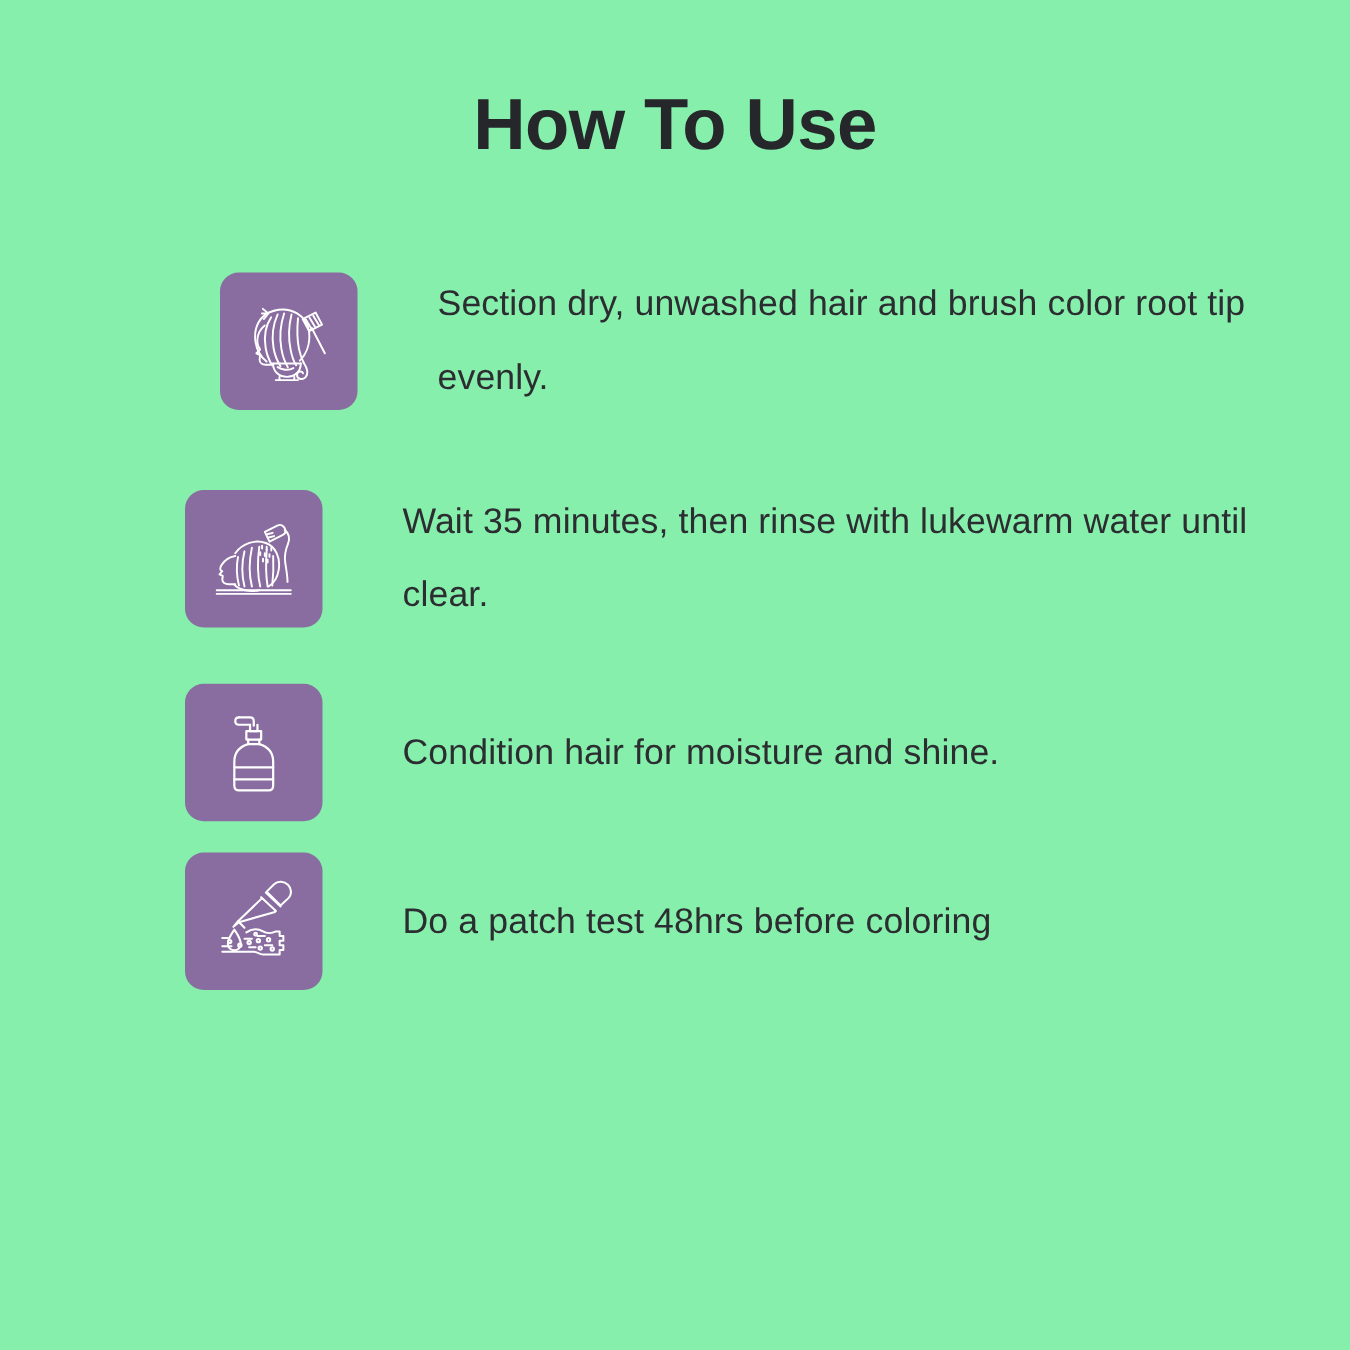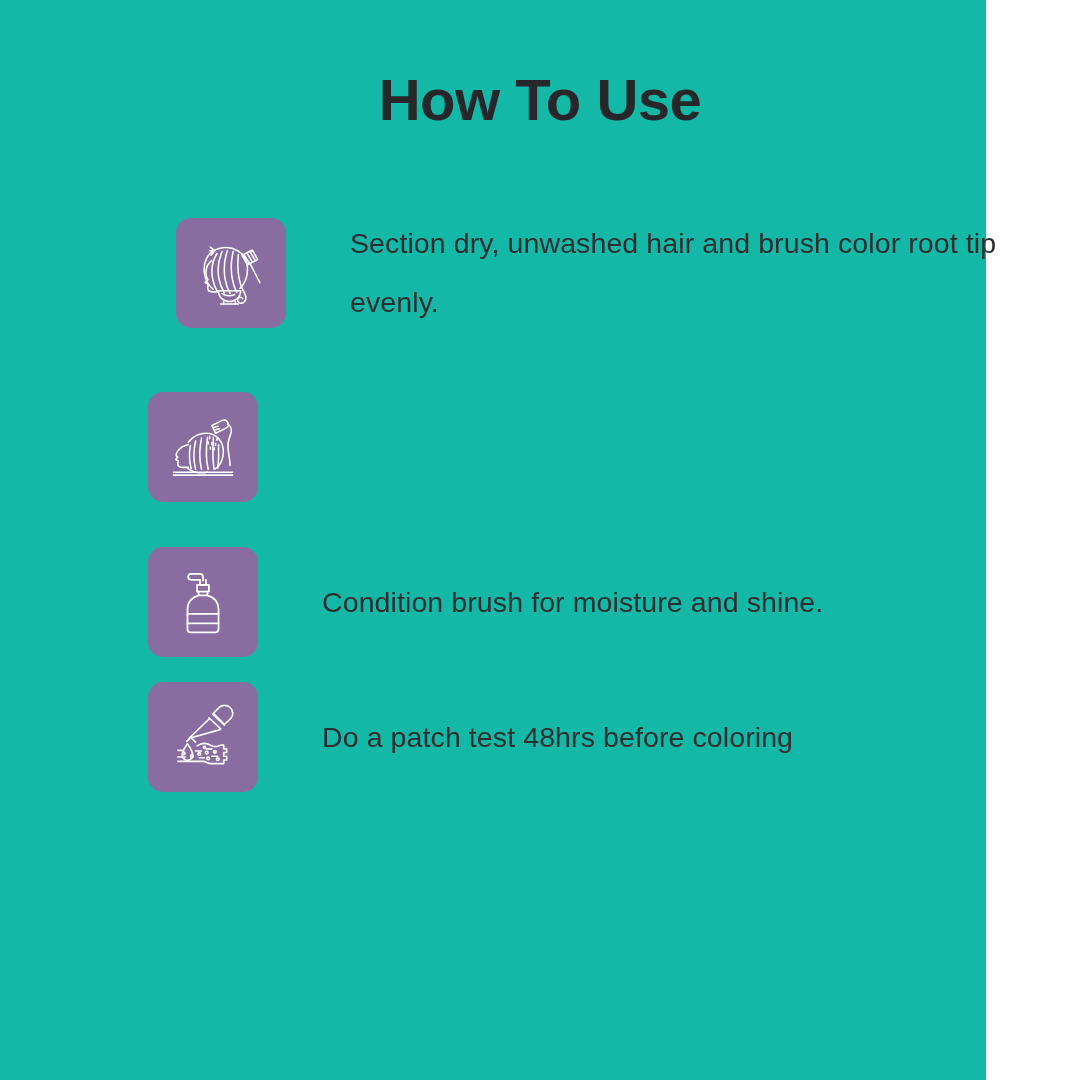--- a/index.html
+++ b/index.html
@@ -11,23 +11,23 @@
 
   body {
     background: #ffffff;
     font-family: "Liberation Sans", sans-serif;
     -webkit-font-smoothing: antialiased;
     overflow: hidden;
   }
 
   .page {
     position: relative;
-    width: 986px;
+    width: 1080px;
     height: 1080px;
-    background: #14b8a6;
+    background: #86efac;
   }
 
   
   .page-title {
     position: absolute;
     top: 68px;
     left: 0;
     width: 1080px;
     text-align: center;
     font-family: "Liberation Sans", sans-serif;
@@ -172,20 +172,21 @@
 
             <path d="M59 36 L59 39 M64 37 L64 40 M69 38 L69 41"></path>
             <path d="M57 43 L57 46 M62 44 L62 47 M67 45 L67 48"></path>
             <path d="M60 50 L60 53 M65 51 L65 54"></path>
 
             <path d="M10 84 L90 84"></path>
             <path d="M10 88 L90 88"></path>
           </g>
         </svg>
       </div>
+      <div class="step-text">Wait 35 minutes, then rinse with lukewarm water until clear.</div>
     </div>
 
     <div class="step-row r4">
       <div class="step-icon-tile">
         <svg viewBox="0 0 100 100">
           <g fill="none" stroke="#ffffff" stroke-width="2.4" stroke-linecap="round" stroke-linejoin="round">
 
             <path d="M34 12 L46 12 C48.5 12 50 13.8 50 16 L50 21"></path>
             <path d="M34 12 C31.5 12 30 13.8 30 16 C30 18.2 31.5 20 34 20 L46 20"></path>
 
@@ -195,21 +196,21 @@
 
             <path d="M44 36 L44 41 L56 41 L56 36"></path>
 
             <path d="M44 41 C34 44 29 51 29 60 L29 86 C29 89 31 91 34 91 L66 91 C69 91 71 89 71 86 L71 60 C71 51 66 44 56 41"></path>
 
             <path d="M29 66 L71 66"></path>
             <path d="M29 79 L71 79"></path>
           </g>
         </svg>
       </div>
-      <div class="step-text">Condition brush for moisture and shine.</div>
+      <div class="step-text">Condition hair for moisture and shine.</div>
     </div>
 
     <div class="step-row r5">
       <div class="step-icon-tile">
         <svg viewBox="0 0 100 100">
           <g fill="none" stroke="#ffffff" stroke-width="2.2" stroke-linecap="round" stroke-linejoin="round">
 
             <path d="M72 10 C76 6 83 6.5 87 10.5 C91 14.5 91.5 21 87.5 25 L79 33 L64 18 Z"></path>
 
             <path d="M63 19 L79 34"></path>

